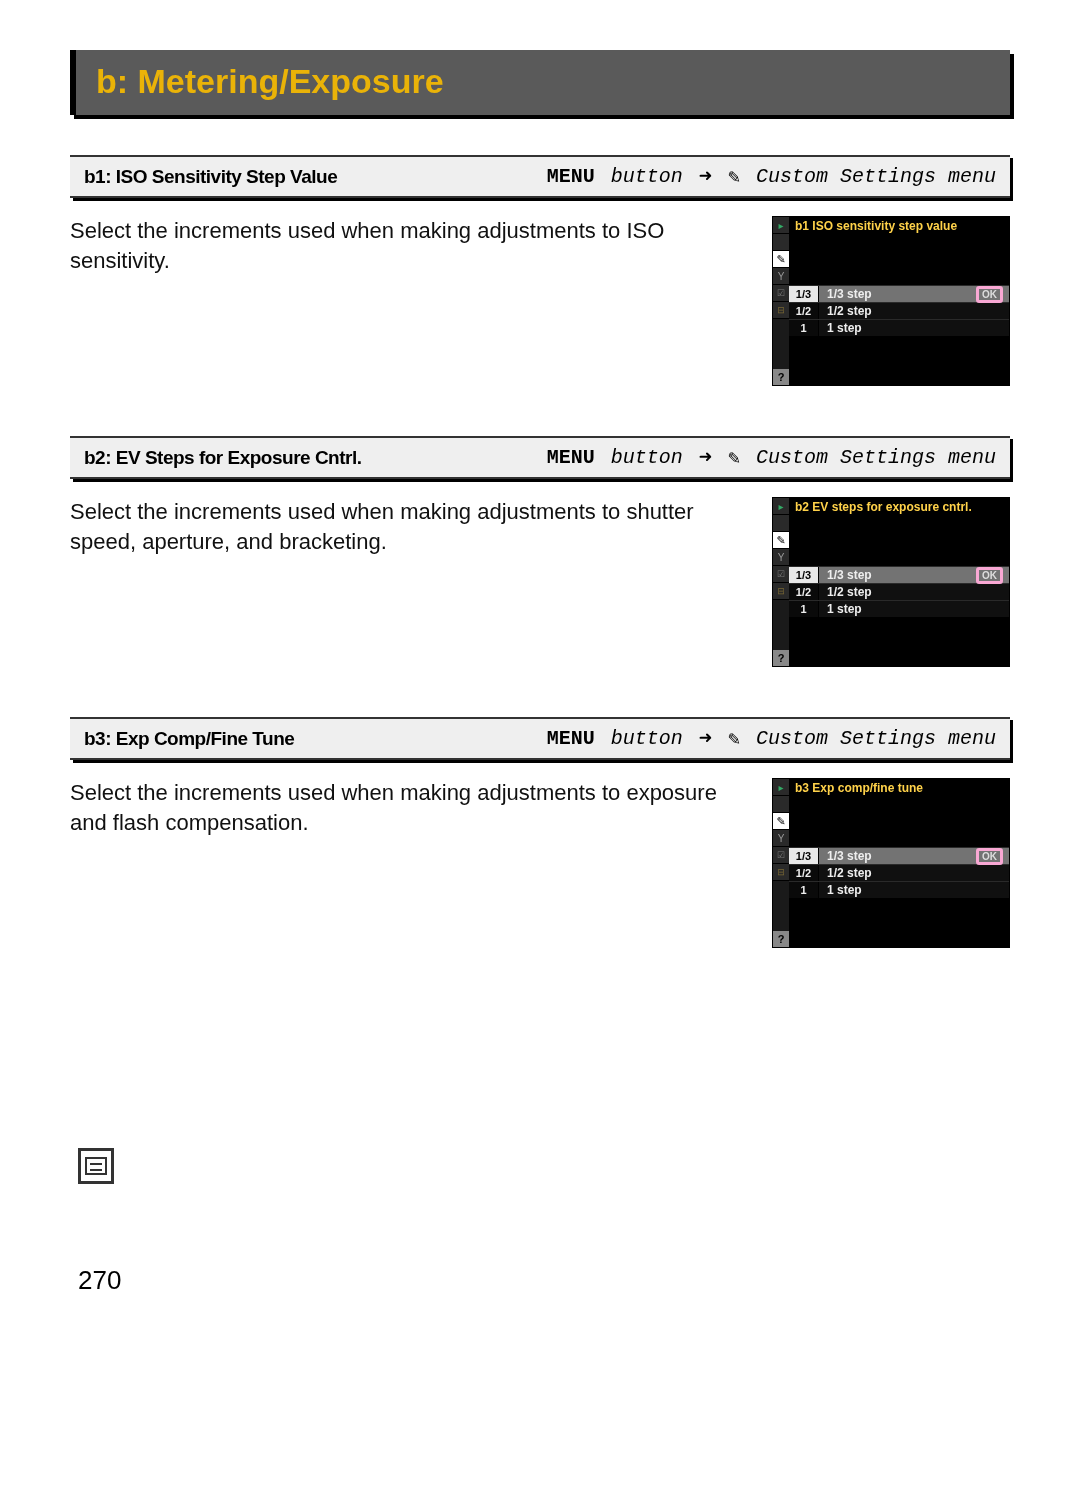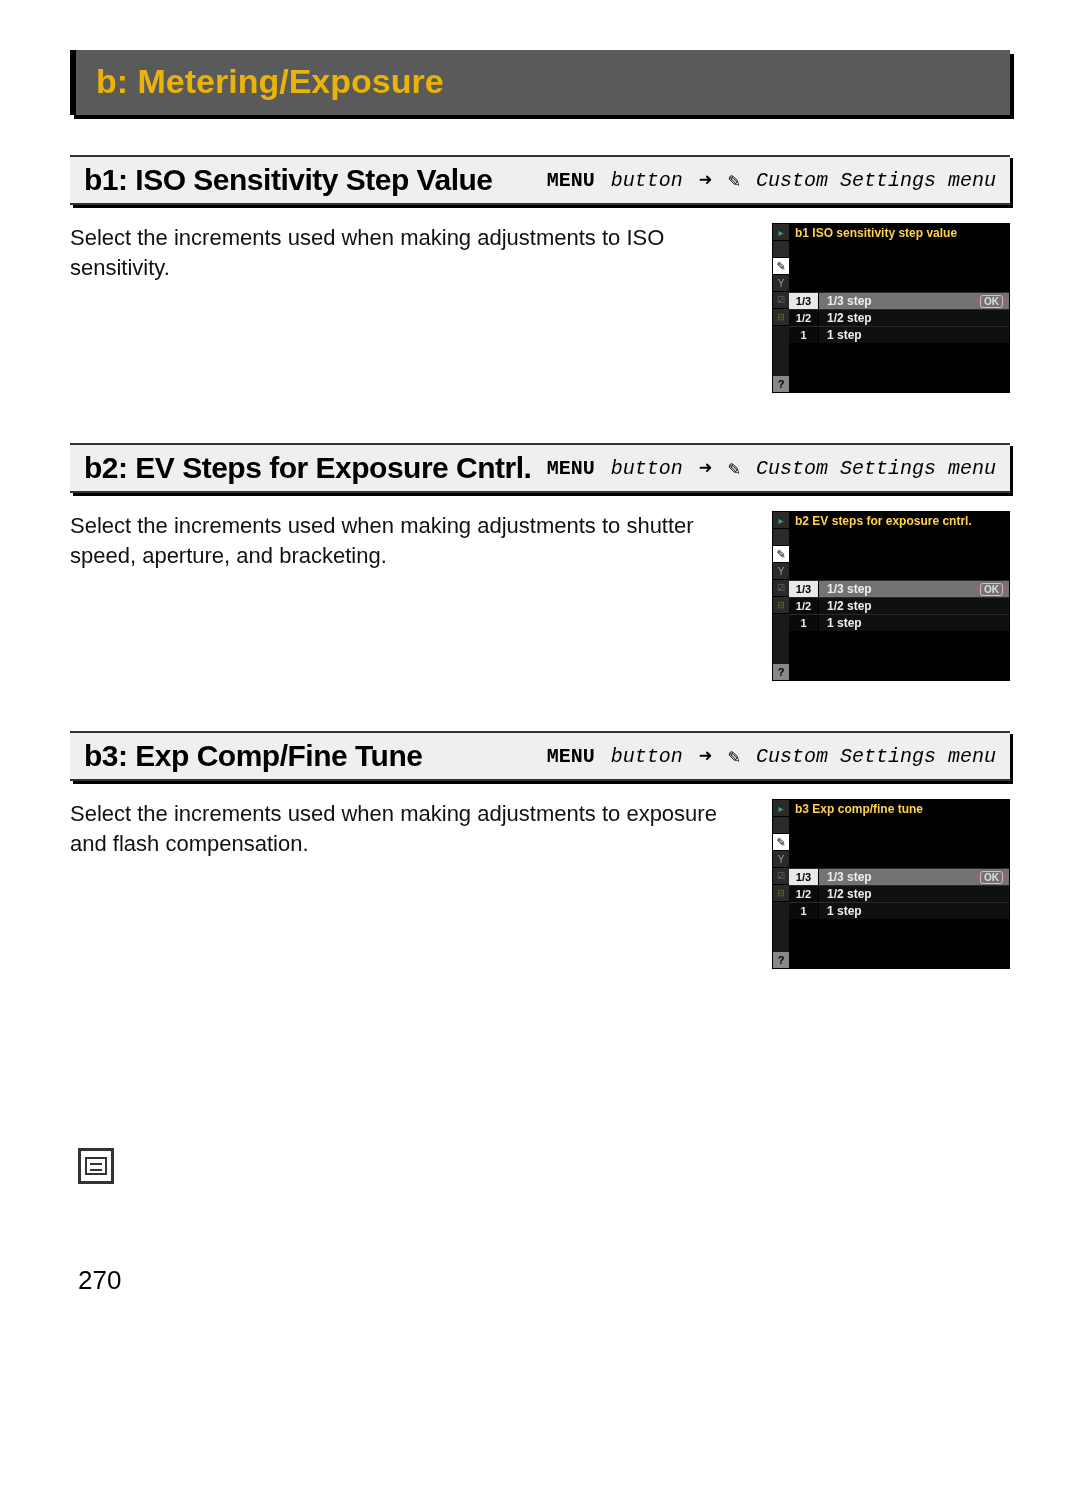--- a/index.html
+++ b/index.html
@@ -33,21 +33,21 @@
     align-items: center;
     justify-content: space-between;
     background: #efefef;
     border-top: 2px solid #333;
     border-bottom: 2px solid #333;
     box-shadow: 3px 3px 0 #000;
     padding: 6px 14px 6px 14px;
     margin-bottom: 18px;
   }
   .item-header .item-title {
-    font-size: 30px;
+    font-size: 19px;
     font-weight: 700;
     letter-spacing: -0.5px;
   }
   .item-header .nav-text {
     font-size: 20px;
     font-style: italic;
     display: flex;
     align-items: center;
     gap: 16px;
     font-family: Liberation Mono, monospace;
@@ -153,21 +153,21 @@
     font-size:11px;
     border-right:1px solid #000;
   }
   .lcd-row.sel .frac { background:#e8e8e8; color:#000; }
   .lcd-row .label {
     padding-left:8px;
     flex:1;
   }
   .lcd-row .ok {
     margin-right:6px;
-    border:1px solid #f9a8d4;
+    border:3px solid #f9a8d4;
     border-radius:3px;
     padding:0 3px;
     font-size:10px;
     line-height:1.1;
     color:#ddd;
   }
 
   
   .side-icon {
     position: absolute;

